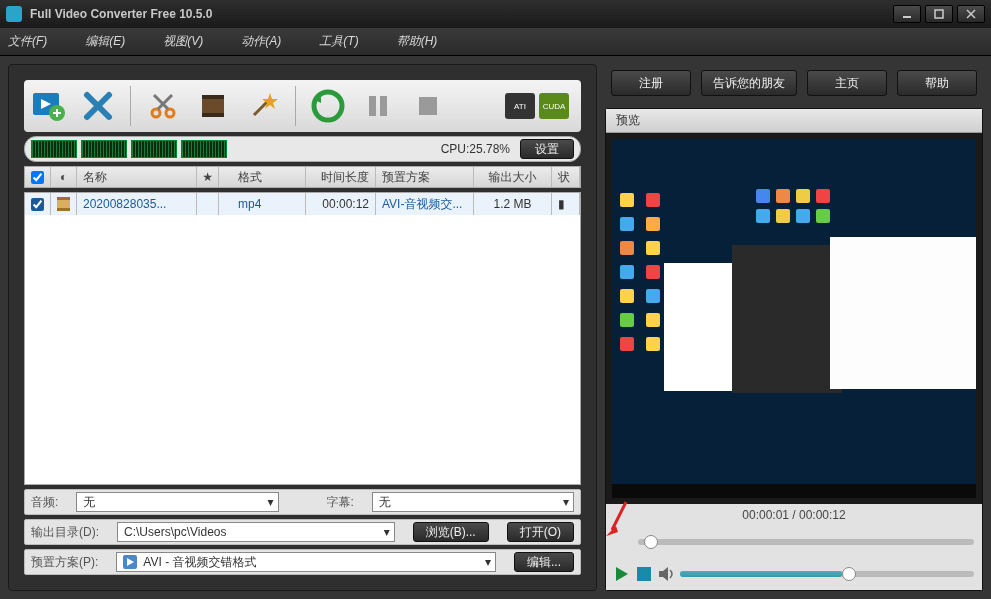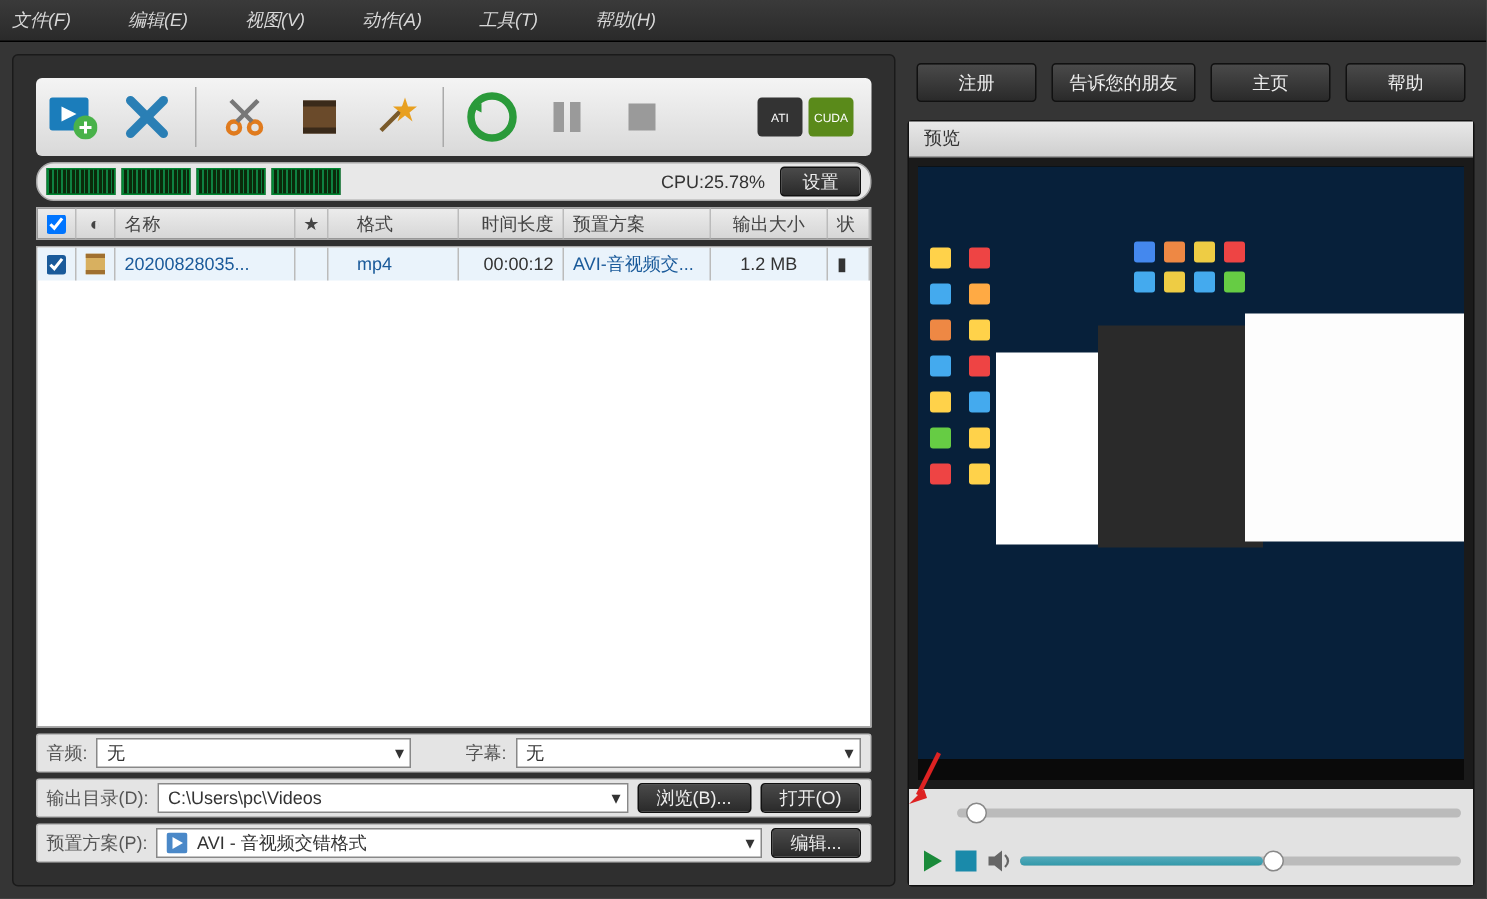--- a/index.html
+++ b/index.html
@@ -44,21 +44,21 @@
 .col-dur { width: 70px; justify-content: flex-end; }
 .col-preset { width: 98px; }
 .col-size { width: 78px; justify-content: center; }
 .col-stat { flex: 1; }
 
 .list-body { flex: 1; background: #fff; border: 1px solid #aaa; overflow: auto; }
 .list-row { height: 22px; display: flex; font-size: 12px; color: #333; background: #eaf3fb; }
 .list-row .col-name, .list-row .col-fmt, .list-row .col-preset { color: #1a5a9a; }
 .list-row input[type=checkbox] { accent-color: #1a5a9a; }
 
-.opt-row { height: 26px; display: flex; align-items: center; gap: 6px; background: #e4e4e4; border: 1px solid #bbb; border-radius: 2px; padding: 0 6px; font-size: 12px; color: #333; }
+.opt-row { height: 26px; display: flex; align-items: center; gap: 18px; background: #e4e4e4; border: 1px solid #bbb; border-radius: 2px; padding: 0 6px; font-size: 12px; color: #333; }
 .opt-row .label { color: #555; }
 .sel { flex: 1; height: 20px; background: #fff; border: 1px solid #888; display: flex; align-items: center; padding: 0 6px; font-size: 12px; position: relative; }
 .sel::after { content: "▾"; position: absolute; right: 4px; color: #333; }
 .dark-btn { height: 20px; padding: 0 12px; background: linear-gradient(#4a4a4a,#2a2a2a); border: 1px solid #111; border-radius: 3px; color: #eee; font-size: 12px; cursor: pointer; }
 
 .act-row { display: flex; gap: 10px; justify-content: center; padding: 6px; }
 .act-btn { width: 80px; height: 26px; background: linear-gradient(#4a4a4a,#2a2a2a); border: 1px solid #111; border-radius: 3px; color: #eee; font-size: 12px; cursor: pointer; }
 
 .preview-box { flex: 1; background: #1a1a1a; border: 1px solid #111; border-radius: 3px; display: flex; flex-direction: column; }
 .preview-title { height: 24px; background: linear-gradient(#e8e8e8,#cfcfcf); font-size: 12px; color: #333; padding: 3px 10px; border-bottom: 1px solid #999; }
@@ -82,20 +82,42 @@
 .mock-win2 { position: absolute; left: 120px; top: 106px; width: 110px; height: 148px; background: #2a2a2a; }
 .mock-win3 { position: absolute; left: 218px; top: 98px; width: 150px; height: 152px; background: #fdfdfd; }
 .mock-task { position: absolute; left: 0; right: 0; bottom: 0; height: 14px; background: #0a0a0a; }
 .red-arrow { position: absolute; left: 0px; bottom: 22px; width: 24px; height: 36px; }
 </style>
 </head>
 <body>
 
 <div class="window">
 
+  <div class="titlebar">
+    <div class="app-icon"></div>
+    <div class="title">Full Video Converter Free 10.5.0</div>
+    <div class="win-btns">
+      <div class="win-btn">
+          <svg width="10" height="10">
+            <line x1="1" y1="8" x2="9" y2="8" stroke="#ccc" stroke-width="2"></line>
+          </svg>
+        </div>
+      <div class="win-btn">
+          <svg width="10" height="10">
+            <rect x="1" y="1" width="8" height="8" fill="none" stroke="#ccc" stroke-width="1.5"></rect>
+          </svg>
+        </div>
+      <div class="win-btn">
+          <svg width="10" height="10">
+            <line x1="1" y1="1" x2="9" y2="9" stroke="#ccc" stroke-width="1.5"></line>
+            <line x1="9" y1="1" x2="1" y2="9" stroke="#ccc" stroke-width="1.5"></line>
+          </svg>
+        </div>
+    </div>
+  </div>
 
   <div class="menubar">
     <span class="menu-item">文件(F)</span>
     <span class="menu-item">编辑(E)</span>
     <span class="menu-item">视图(V)</span>
     <span class="menu-item">动作(A)</span>
     <span class="menu-item">工具(T)</span>
     <span class="menu-item">帮助(H)</span>
   </div>
 
@@ -282,20 +304,21 @@
                 <span style="background:#ec4"></span>
                 <span style="background:#4ae"></span>
                 <span style="background:#6c4"></span>
               </div>
             <div class="mock-win1"></div>
             <div class="mock-win2"></div>
             <div class="mock-win3"></div>
             <div class="mock-task"></div>
           </div>
         </div>
+        <div class="time-row">00:00:01 / 00:00:12</div>
         <div class="ctrl-row" style="position:relative">
           <svg class="red-arrow" viewBox="0 0 24 36">
               <line x1="20" y1="2" x2="6" y2="30" stroke="#d22" stroke-width="3"></line>
               <polygon points="0,36 10,26 12,32" fill="#d22"></polygon>
             </svg>
           <div style="width:18px"></div>
           <div class="slider">
             <div class="thumb" style="left:6px"></div>
           </div>
         </div>

